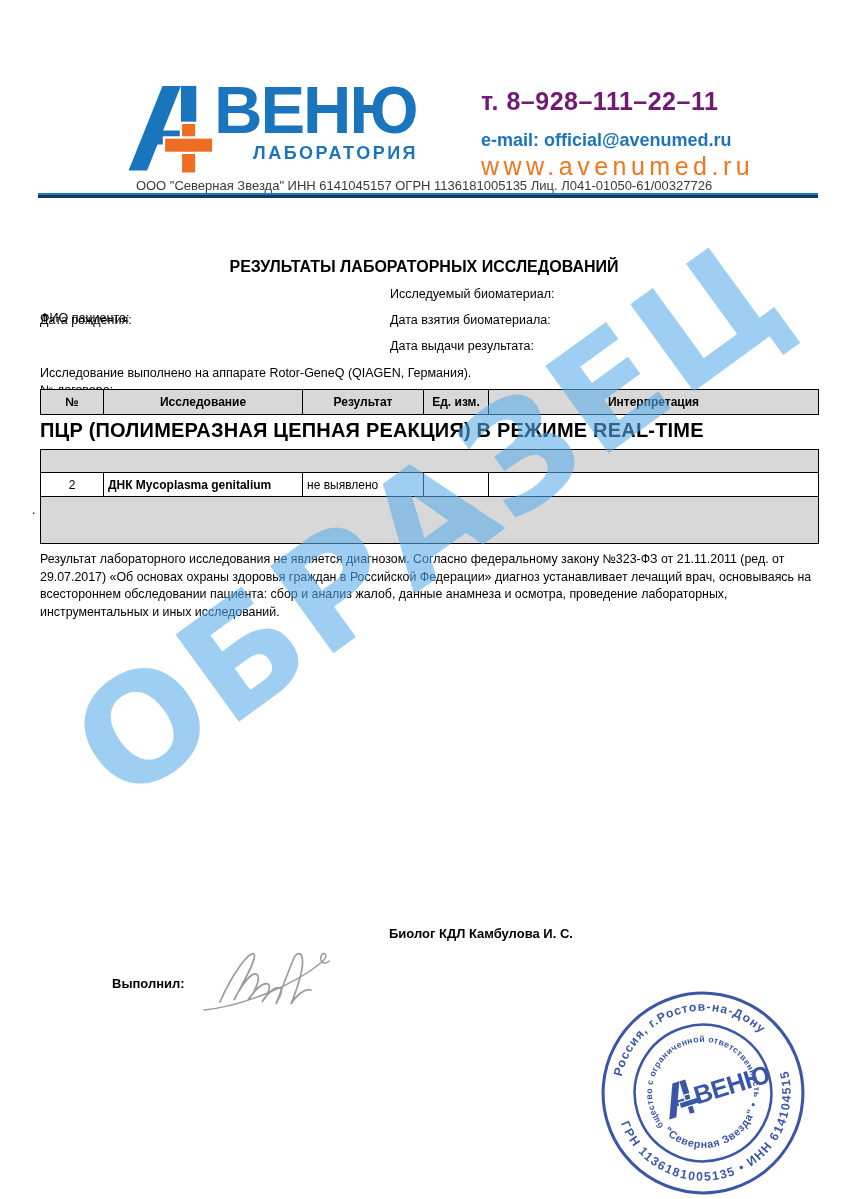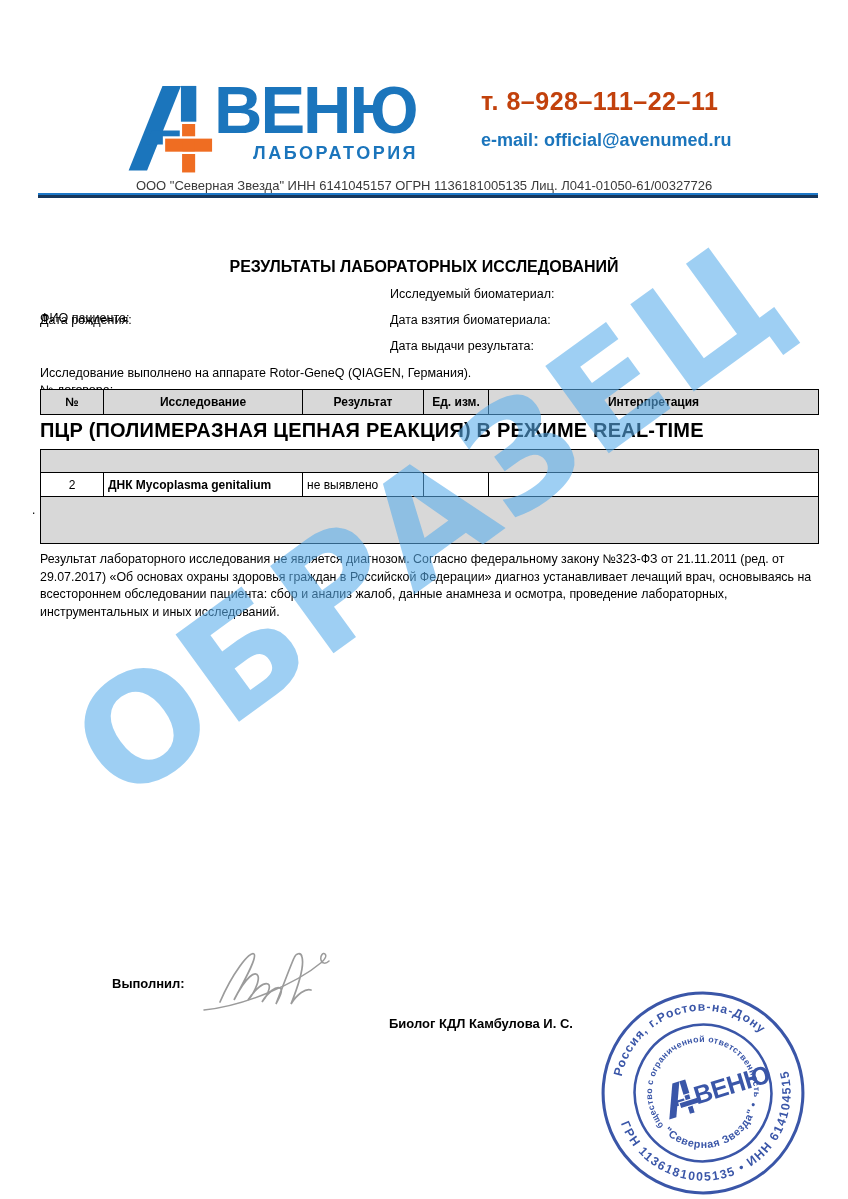--- a/index.html
+++ b/index.html
@@ -5,21 +5,21 @@
   html,body{margin:0;padding:0;background:#888;}
   .page{
     position:relative;width:848px;height:1199px;background:#fff;margin:0 auto;
     font-family:"Liberation Sans",sans-serif;color:#000;overflow:hidden;
   }
   .abs{position:absolute;}
   
   .brand-word{left:214px;top:76px;font-size:67px;font-weight:bold;color:#1b75bc;letter-spacing:-2px;line-height:1;}
   .brand-sub{left:253px;top:143px;font-size:18px;font-weight:bold;color:#1b75bc;letter-spacing:2.5px;}
   .contact{left:481px;top:88px;width:320px;}
-  .phone{font-size:25px;font-weight:bold;color:#c2410c;letter-spacing:0.5px;line-height:1.1;}
+  .phone{font-size:25px;font-weight:bold;color:#701a75;letter-spacing:0.5px;line-height:1.1;}
   .email{font-size:18px;font-weight:bold;color:#1b75bc;margin-top:15px;line-height:1.1;}
   .www{font-size:25px;color:#f2761b;letter-spacing:4.5px;margin-top:3px;line-height:1.1;}
   .company-line{left:0;top:178px;width:848px;text-align:center;font-size:13px;color:#3a3a3a;}
   .divider{left:38px;top:193px;width:780px;height:5px;
     background:linear-gradient(#1e78c8 0 40%, #17375c 40% 100%);}
   
   .doc-title{left:0;top:258px;width:848px;text-align:center;font-size:16px;font-weight:bold;}
   .field{font-size:12.5px;}
   .device-note{left:40px;top:366px;font-size:12.5px;}
   table{border-collapse:collapse;table-layout:fixed;}
@@ -32,21 +32,21 @@
   .res-tbl .grayrow td{background:#d8d8d8;}
   .res-tbl td{height:22px;padding:0 4px;}
   .res-tbl .datarow td{height:23px;}
   .res-tbl .tallrow td{height:46px;}
   .cell-num{text-align:center;}
   .cell-test{font-weight:bold;}
   .margin-dot{left:32px;top:503px;font-size:12px;}
   .disclaimer{left:40px;top:551px;width:778px;font-size:12.4px;line-height:1.43;}
   
   .performed-label{left:112px;top:976px;font-size:13px;font-weight:bold;}
-  .performed-name{left:365px;top:1016px;font-size:13px;font-weight:bold;padding-left:24px;}
+  .performed-name{left:365px;top:926px;font-size:13px;font-weight:bold;padding-left:24px;}
   .signature{left:198px;top:942px;}
   
   .watermark{
     left:430px;top:520px;transform:translate(-50%,-50%) rotate(-36deg);
     font-family:"DejaVu Sans",sans-serif;font-size:148px;font-weight:bold;letter-spacing:4px;
     color:rgba(88,172,235,0.58);white-space:nowrap;z-index:40;pointer-events:none;line-height:1;
   }
   .stamp{left:598px;top:988px;z-index:30;}
   .stamp text{font-family:"Liberation Sans",sans-serif;font-weight:bold;fill:#3a56a8;}
 </style>
@@ -64,20 +64,21 @@
       <rect x="52" y="71" width="64" height="20" fill="#ef6d22" stroke="#fff" stroke-width="3"></rect>
       <rect x="76" y="73" width="16" height="16" fill="#ef6d22"></rect>
     </g>
   </svg>
   <div class="abs brand-word">ВЕНЮ</div>
   <div class="abs brand-sub">ЛАБОРАТОРИЯ</div>
 
   <div class="abs contact">
     <div class="phone">т. 8–928–111–22–11</div>
     <div class="email">e-mail: official@avenumed.ru</div>
+    <div class="www">www.avenumed.ru</div>
   </div>
 
   <div class="abs company-line">ООО "Северная Звезда" ИНН 6141045157 ОГРН 1136181005135 Лиц. Л041-01050-61/00327726</div>
   <div class="abs divider"></div>
 
   <div class="abs doc-title">РЕЗУЛЬТАТЫ ЛАБОРАТОРНЫХ ИССЛЕДОВАНИЙ</div>
 
   <div class="abs field" style="left:40px;top:287px;margin-top:24px;">ФИО пациента:</div>
   <div class="abs field" style="left:40px;top:313px;">Дата рождения:</div>
   <div class="abs field" style="left:40px;top:339px;margin-top:44px;">№ договора:</div>

